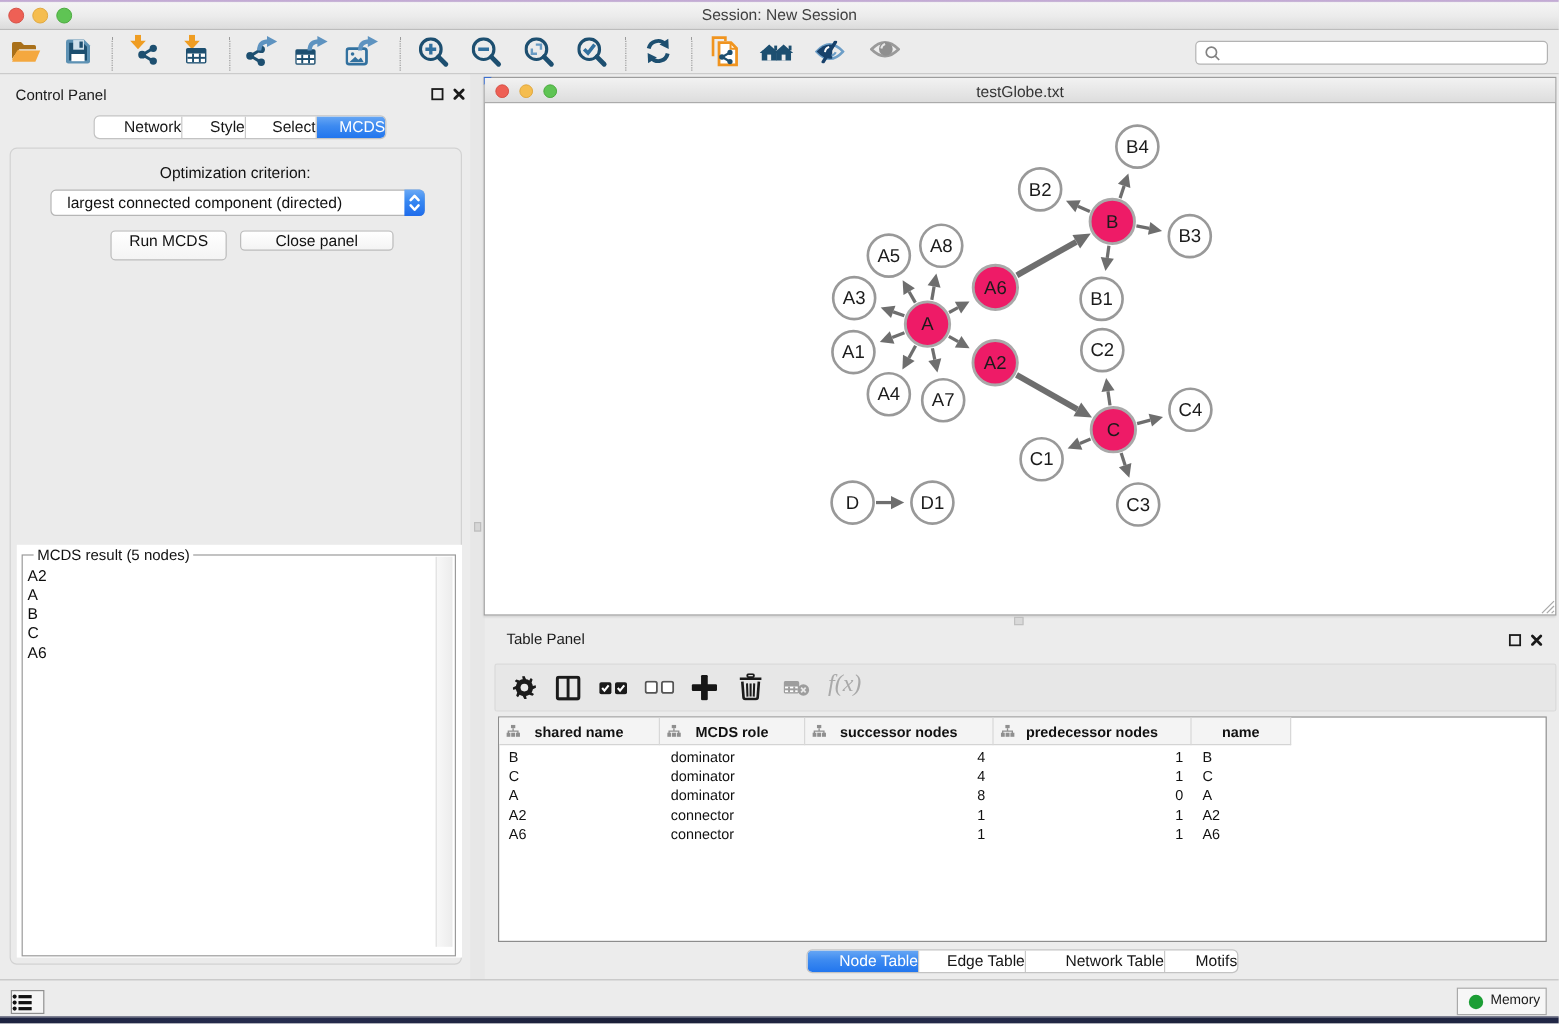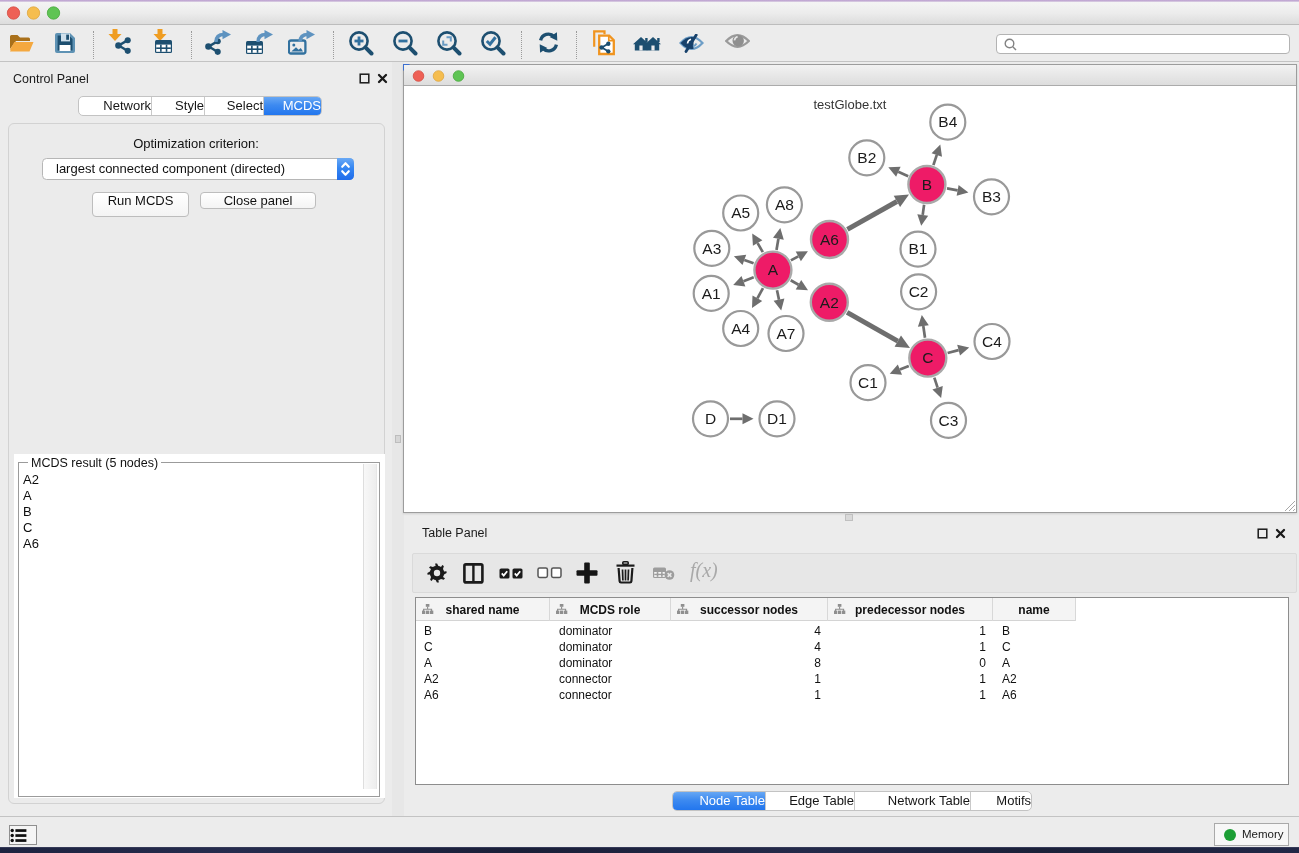--- a/index.html
+++ b/index.html
@@ -25,21 +25,21 @@
 .combo { position:absolute; left:42px; top:96px; width:312px; height:22px; background:#fff; border:1px solid #b6b6b6; border-radius:4.5px; font-size:13px; line-height:20px; padding-left:13px; color:#111; }
 .stepper { position:absolute; right:-1px; top:-1px; width:17px; height:22px; border-radius:0 4.5px 4.5px 0;
   background:linear-gradient(#6aa9f5,#3687f2 45%,#1f6ceb); }
 .resultwrap { position:absolute; left:14px; top:392px; width:371px; height:344px; background:#fff; }
 .fieldset { position:absolute; left:4px; top:8px; width:362px; height:335px; border:1px solid #9b9b9b;padding-left:45px; }
 .legend { position:absolute; left:9px; top:-7px; background:#fff; padding:0 3px; font-size:12.5px; color:#111; }
 .scrolltrack { position:absolute; right:2px; top:1px; width:14px; bottom:7px; background:linear-gradient(90deg,#f8f8f8,#ededed); border-left:1px solid #dedede; border-right:1px solid #e6e6e6; }
 .items { position:absolute; left:4px; top:9px; font-size:13px; line-height:16.1px; color:#0d0d0d; }
 .win { position:absolute; left:-1px; top:2px; width:894px; height:449px; background:#fff; border:1px solid #9c9c9c; box-shadow:0 1px 2px rgba(0,0,0,0.12); }
 .wtitle { position:absolute; left:0; top:0; right:0; height:21px; background:linear-gradient(#f2f2f2,#dddddd); border-bottom:1px solid #ababab; }
-.wtitle .t { position:absolute; left:0; right:0; top:4px; text-align:center; font-size:13px; color:#353535;margin-top:28px; }
+.wtitle .t { position:absolute; left:0; right:0; top:4px; text-align:center; font-size:13px; color:#353535; }
 .tpanel { position:absolute; left:0; top:460px; width:895px; height:294px; }
 .tptitle { position:absolute; left:18px; top:4px; font-size:12.5px; }
 .tptoolbar { position:absolute; left:8px; top:31px; width:885px; height:40px; background:#e7e7e7; border:1px solid #dadada; border-radius:2px; }
 .tbl { position:absolute; left:11px; top:75px; width:874px; height:188px; background:#fff; border:1px solid #8d8d8d; }
 .thead { position:absolute; left:0; top:0; width:660px; height:23px; background:#f4f4f4; border-bottom:1px solid #d4d4d4; font-size:12px; color:#111;font-weight:bold; }
 .thead .hc { position:absolute; top:0; height:23px; border-right:1px solid #d8d8d8; }
 .thead .ht { position:absolute; top:5px; width:100%; text-align:center; }
 .trow { position:absolute; font-size:12px; color:#111; height:16px; line-height:16px; }
 .statusbar { position:absolute; left:0; top:816px; width:1299px; height:31px; background:#ececec; border-top:1px solid #c3c3c3; }
 .desk { position:absolute; left:0; top:847px; width:1299px; height:6px;
@@ -48,20 +48,21 @@
 .listbtn { position:absolute; left:9px; top:8px; width:28px; height:20px; background:#f5f5f5; border:1px solid #8f8f8f; text-align:center; padding-top:2px; }
 svg { display:block; }
 </style></head><body>
 
 <div class="titlebar">
   <svg width="80" height="25" style="position:absolute;left:0;top:0">
       <circle cx="13.5" cy="13" r="6.2" fill="#ee6055" stroke="#d44e44" stroke-width="0.8"></circle>
       <circle cx="33.5" cy="13" r="6.2" fill="#f5bd4f" stroke="#dfa63d" stroke-width="0.8"></circle>
       <circle cx="53.5" cy="13" r="6.2" fill="#5fc454" stroke="#48a83c" stroke-width="0.8"></circle>
     </svg>
+  <div class="title">Session: New Session</div>
 </div>
 
 <div class="toolbar">
   <div class="ti" style="left:6px;top:4px">
       <svg width="30" height="26" viewBox="0 0 30 26" style="">
         <path d="M4 19 L4 6.5 Q4 5 5.5 5 L11.5 5 L14 7.5 L22.5 7.5 Q24 7.5 24 9 L24 11 L10 11 Z" fill="#a9701a"></path>
         <path d="M8.5 12 L27.5 12 L23.5 21.5 L4 21.5 Z" fill="#f4a83f"></path>
         <path d="M4 19.5 L8.5 12 L10.5 12 L6 21 Z" fill="#f4a83f"></path>
       </svg>
     </div>
@@ -263,21 +264,21 @@
   <div style="position:absolute;left:0;width:392px;top:74px;text-align:center;font-size:13px;color:#111">Optimization criterion:</div>
   <div class="combo">largest connected component (directed)
     <div class="stepper">
       <svg width="17" height="22" viewBox="0 0 17 22">
         <path d="M5.2 8.8 L8.5 5.2 L11.8 8.8" fill="none" stroke="#fff" stroke-width="2.1" stroke-linecap="round" stroke-linejoin="round"></path>
         <path d="M5.2 13.2 L8.5 16.8 L11.8 13.2" fill="none" stroke="#fff" stroke-width="2.1" stroke-linecap="round" stroke-linejoin="round"></path>
       </svg>
     </div>
   </div>
   <div class="btn" style="left:92px;top:130px;width:97px;height:25px;line-height:16px">Run MCDS</div>
-  <div class="btn" style="left:200px;top:130px;width:116px;height:17px;line-height:16px">Close panel</div>
+  <div class="btn" style="left:200px;top:130px;width:128px;height:17px;line-height:16px">Close panel</div>
   <div class="resultwrap">
     <div class="fieldset">
       <div class="legend">MCDS result (5 nodes)</div>
       <div class="scrolltrack"></div>
       <div class="items">A2<br>A<br>B<br>C<br>A6</div>
     </div>
   </div>
 </div>
 
 <div class="vdivider">

